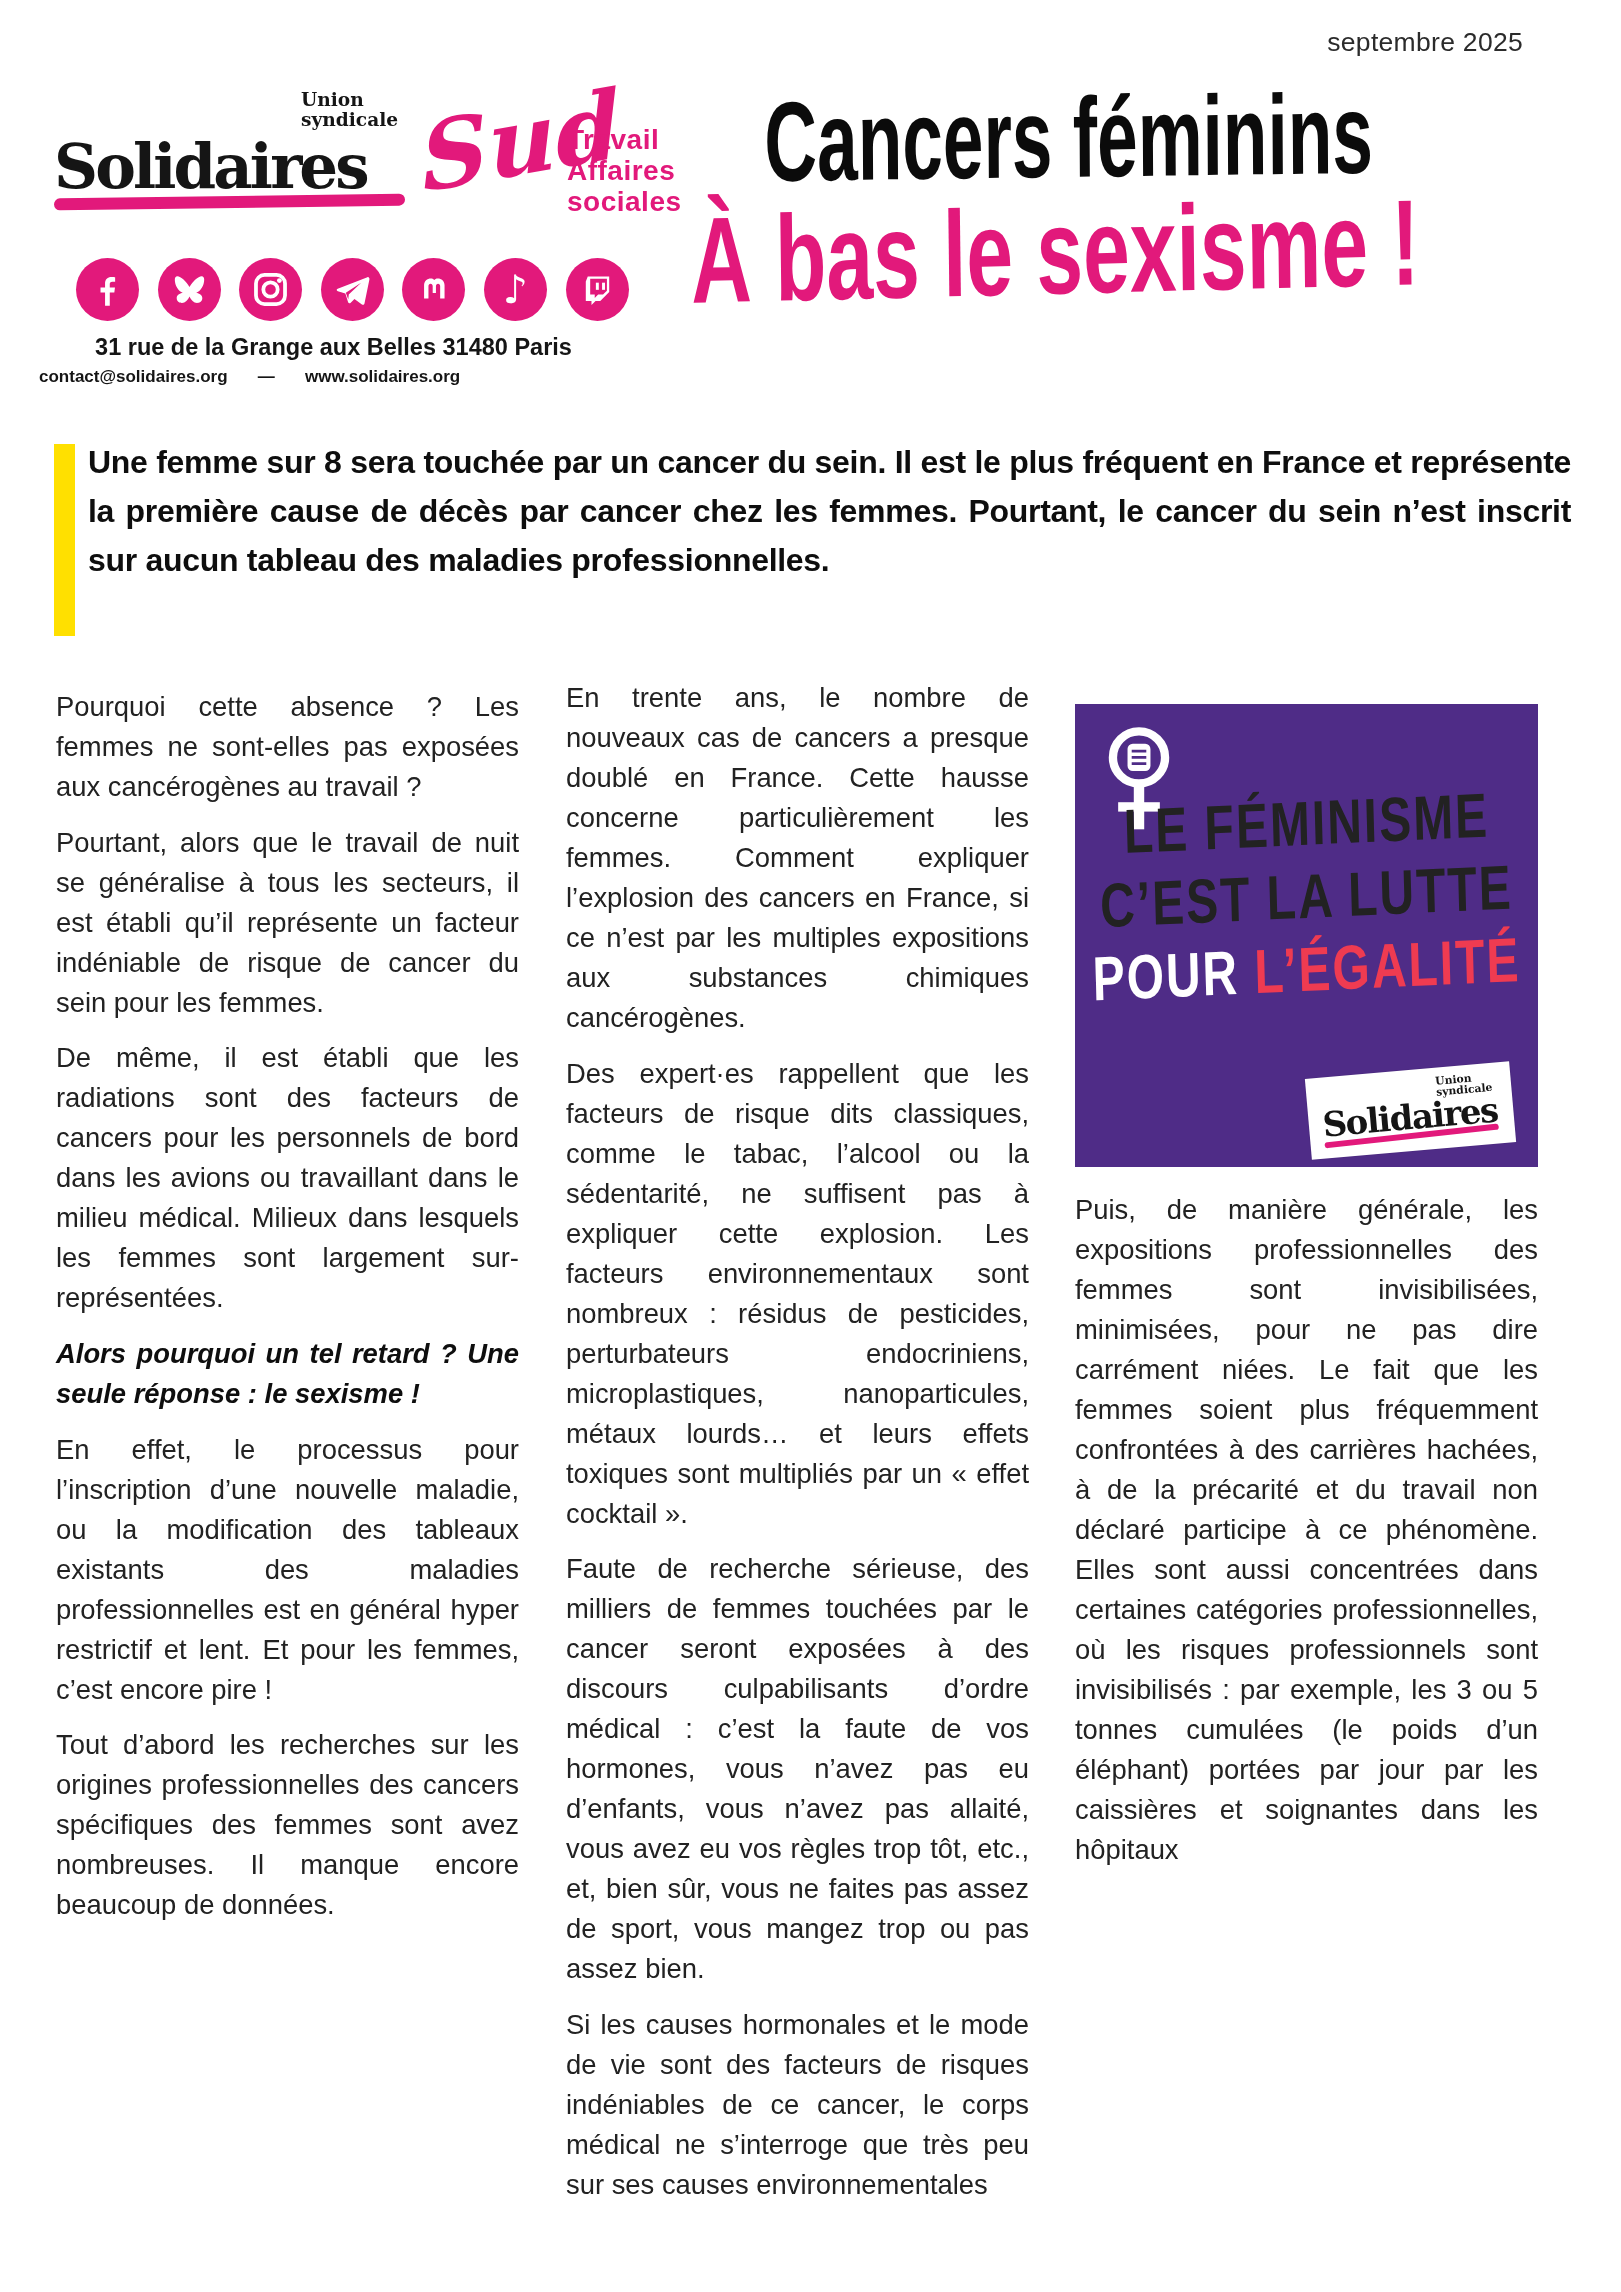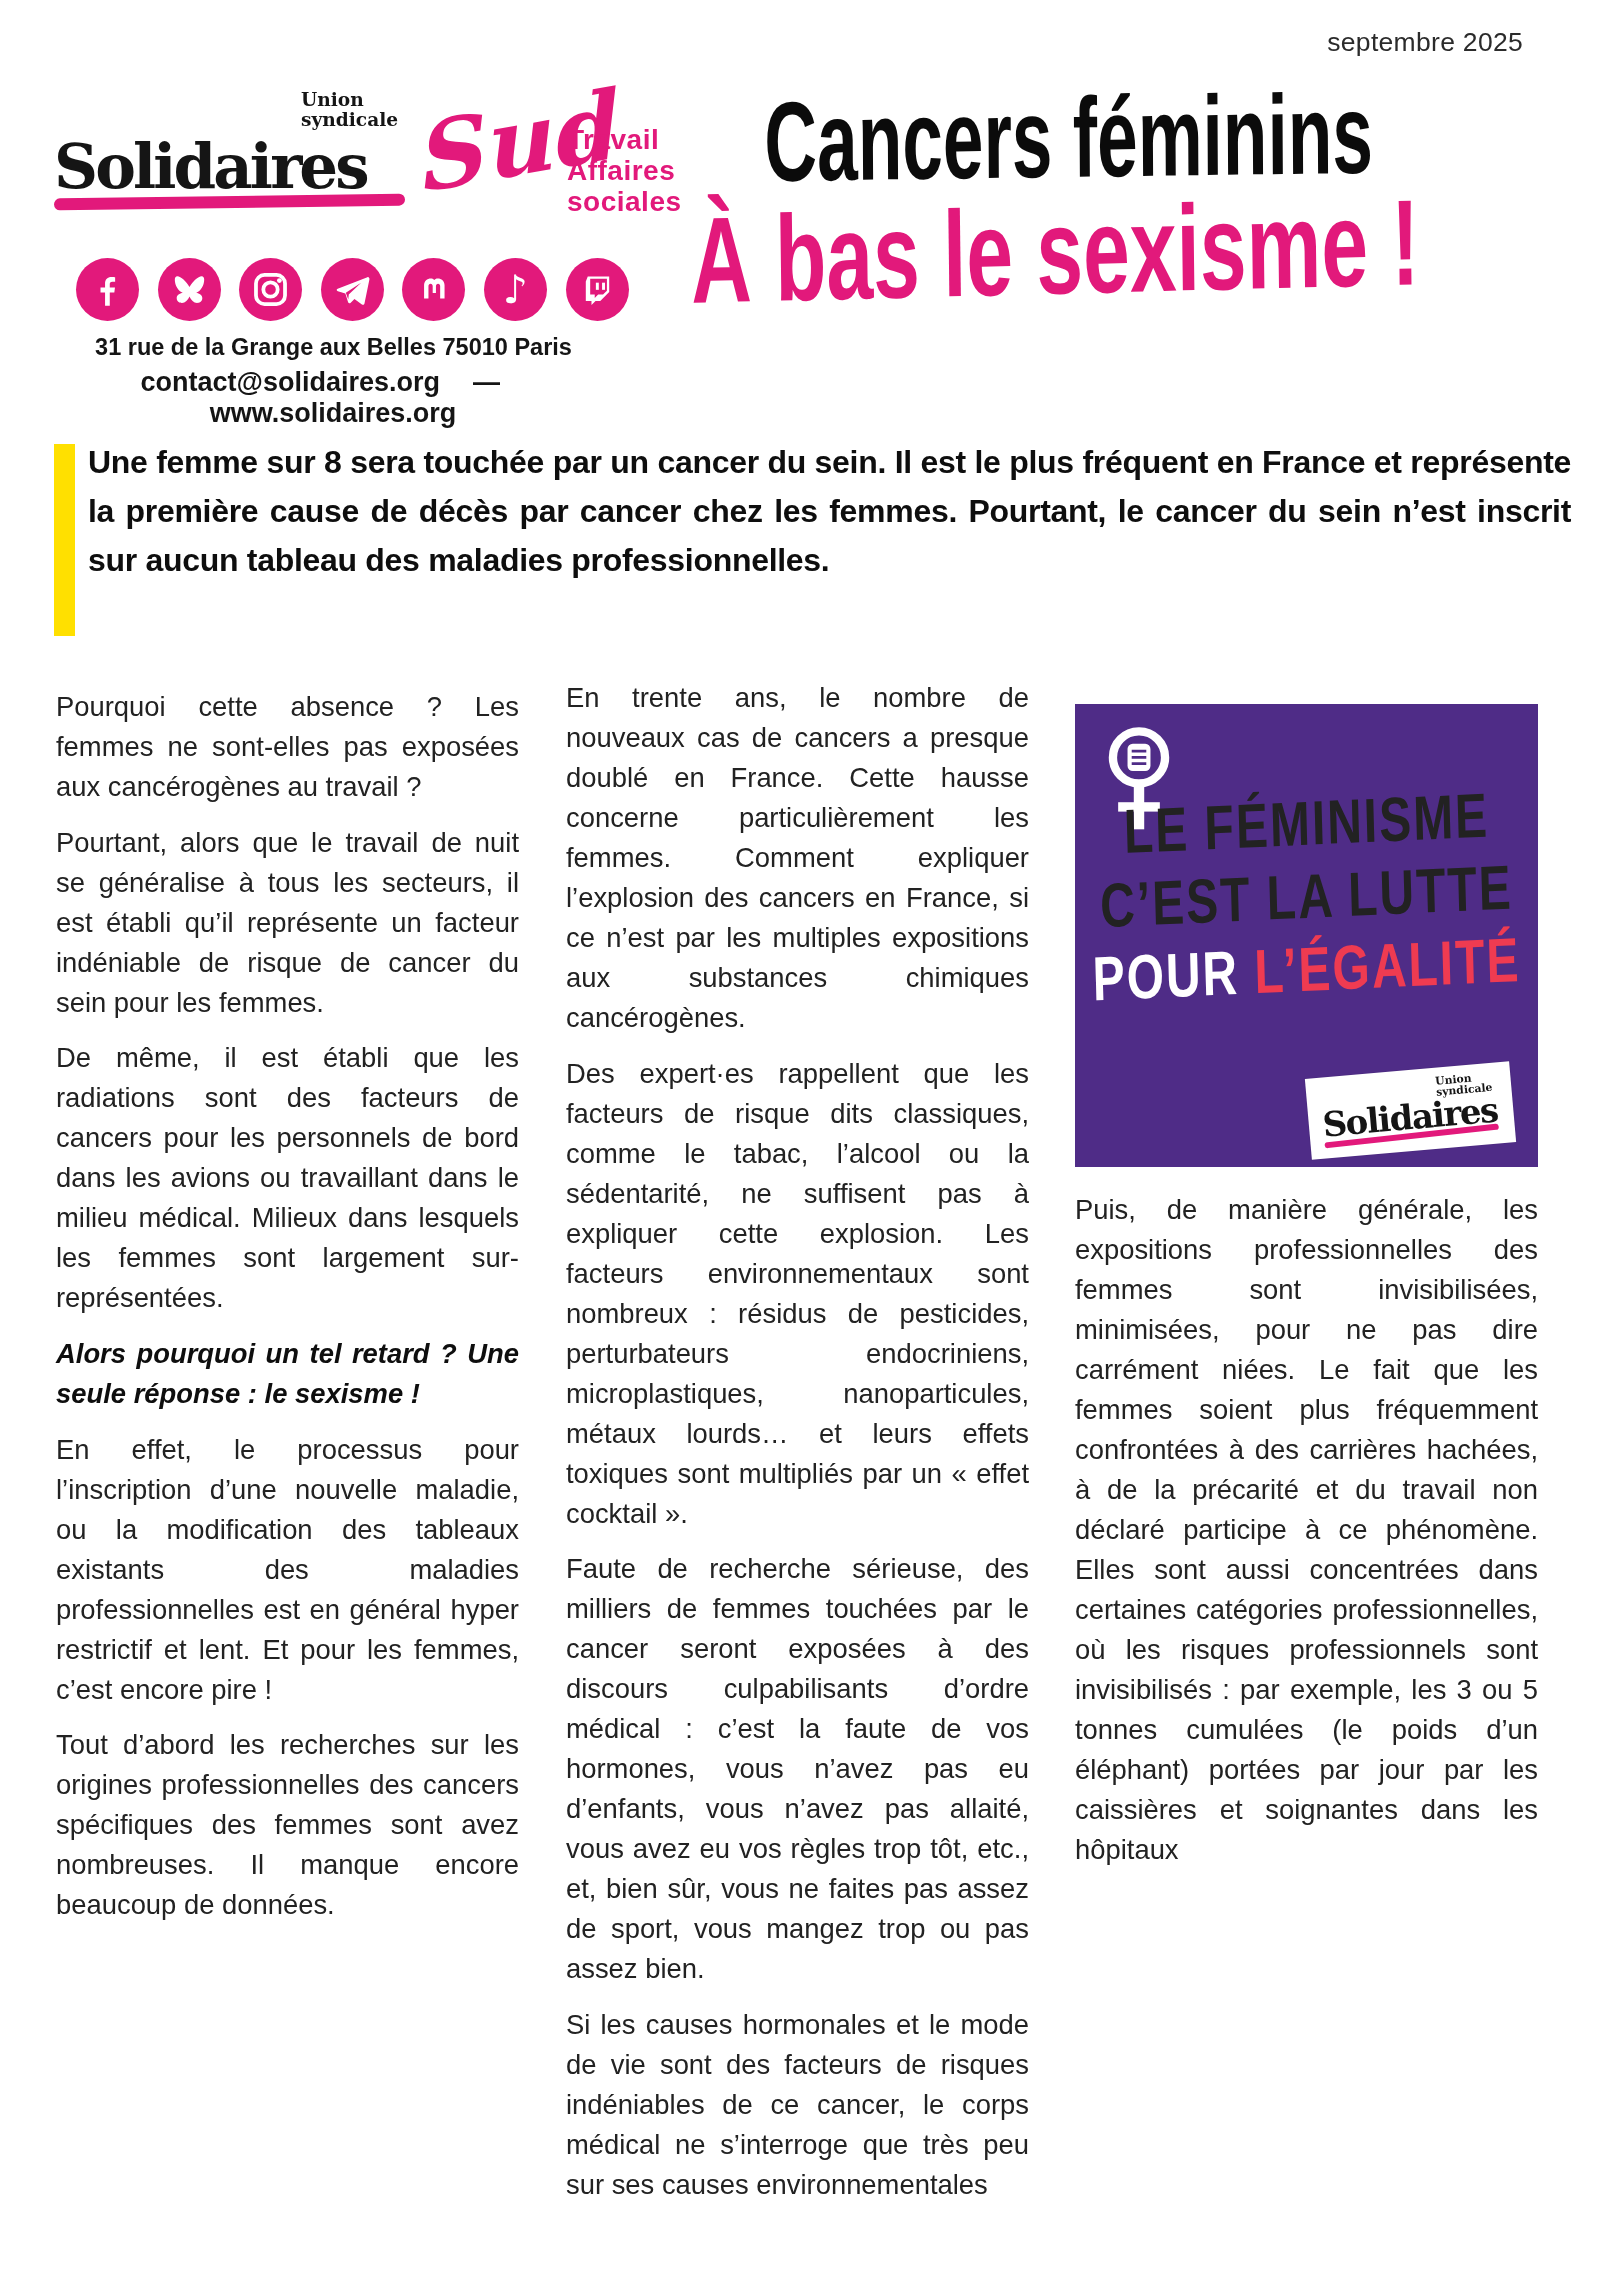--- a/index.html
+++ b/index.html
@@ -19,21 +19,21 @@
 
   .sud-script { position:absolute; left:420px; top:94px; font-family:"DejaVu Serif", serif; font-style:italic; font-weight:bold; font-size:94px; color:var(--pink); transform:rotate(-10deg) skewX(-6deg); line-height:1; }
   .sud-lines { position:absolute; left:567px; top:125px; font-weight:bold; font-size:28px; line-height:1.1; color:var(--pink); letter-spacing:0.5px; }
 
   .social-row { position:absolute; left:76px; top:258px; display:flex; gap:18.6px; }
   .social-icon { width:63px; height:63px; border-radius:50%; background:var(--pink); color:#fff; display:flex; align-items:center; justify-content:center; font-weight:bold; }
   .social-icon svg { display:block; }
   .social-icon .note { font-size:39px; line-height:1; font-family:"DejaVu Sans", sans-serif; }
 
   .addr1 { position:absolute; left:59px; top:334px; width:549px; text-align:center; font-weight:bold; font-size:23.5px; color:#151515; }
-  .addr2 { position:absolute; left:39px; top:367px; width:588px; text-align:center; font-weight:bold; font-size:27px; color:#151515; }
+  .addr2 { position:absolute; left:39px; top:367px; width:588px; text-align:left; font-weight:bold; font-size:17px; color:#151515; }
   .addr2 .sep { display:inline-block; margin:0 25.5px; }
 
   .headline-black { position:absolute; left:578px; top:73px; width:980px; text-align:center; }
   .headline-black span { display:inline-block; font-weight:bold; font-size:73px; letter-spacing:0px; color:#0b0b0b; transform:scaleY(1.55) rotate(-0.5deg); transform-origin:center top; white-space:nowrap; }
   .headline-pink { position:absolute; left:510px; top:182px; width:1088px; text-align:center; }
   .headline-pink span { display:inline-block; font-weight:bold; font-size:84px; color:var(--pink); transform:scaleY(1.45) rotate(-1deg); transform-origin:center top; white-space:nowrap; }
 
   
   .intro { position:absolute; left:54px; top:438px; width:1517px; padding-left:34px; }
   .intro-bar { position:absolute; left:0; top:5.9px; width:20.6px; height:192px; background:var(--yellow); }
@@ -115,21 +115,21 @@
     </div>
     <div class="social-icon">
       <svg width="39" height="39" viewBox="0 0 24 24">
           <path d="M6 4L4.8 7.1V19h3.5v2.5L10.8 19h2.9l5.5-5.5V4H6zm11.8 8.7l-2.4 2.4h-3l-2.1 2.1v-2.1H7.5V5.4h10.3v7.3z" fill="#fff"></path>
           <rect x="11" y="7.8" width="1.8" height="4.4" fill="#fff"></rect>
           <rect x="14.8" y="7.8" width="1.8" height="4.4" fill="#fff"></rect>
         </svg>
     </div>
   </div>
 
-  <div class="addr1">31 rue de la Grange aux Belles 75010 Paris</div>
+  <div class="addr1">31 rue de la Grange aux Belles 31480 Paris</div>
   <div class="addr2">
     <span>contact@solidaires.org</span>
     <span class="sep">—</span>
     <span>www.solidaires.org</span>
   </div>
 
   <div class="headline-black">
     <span>Cancers féminins</span>
   </div>
   <div class="headline-pink">

